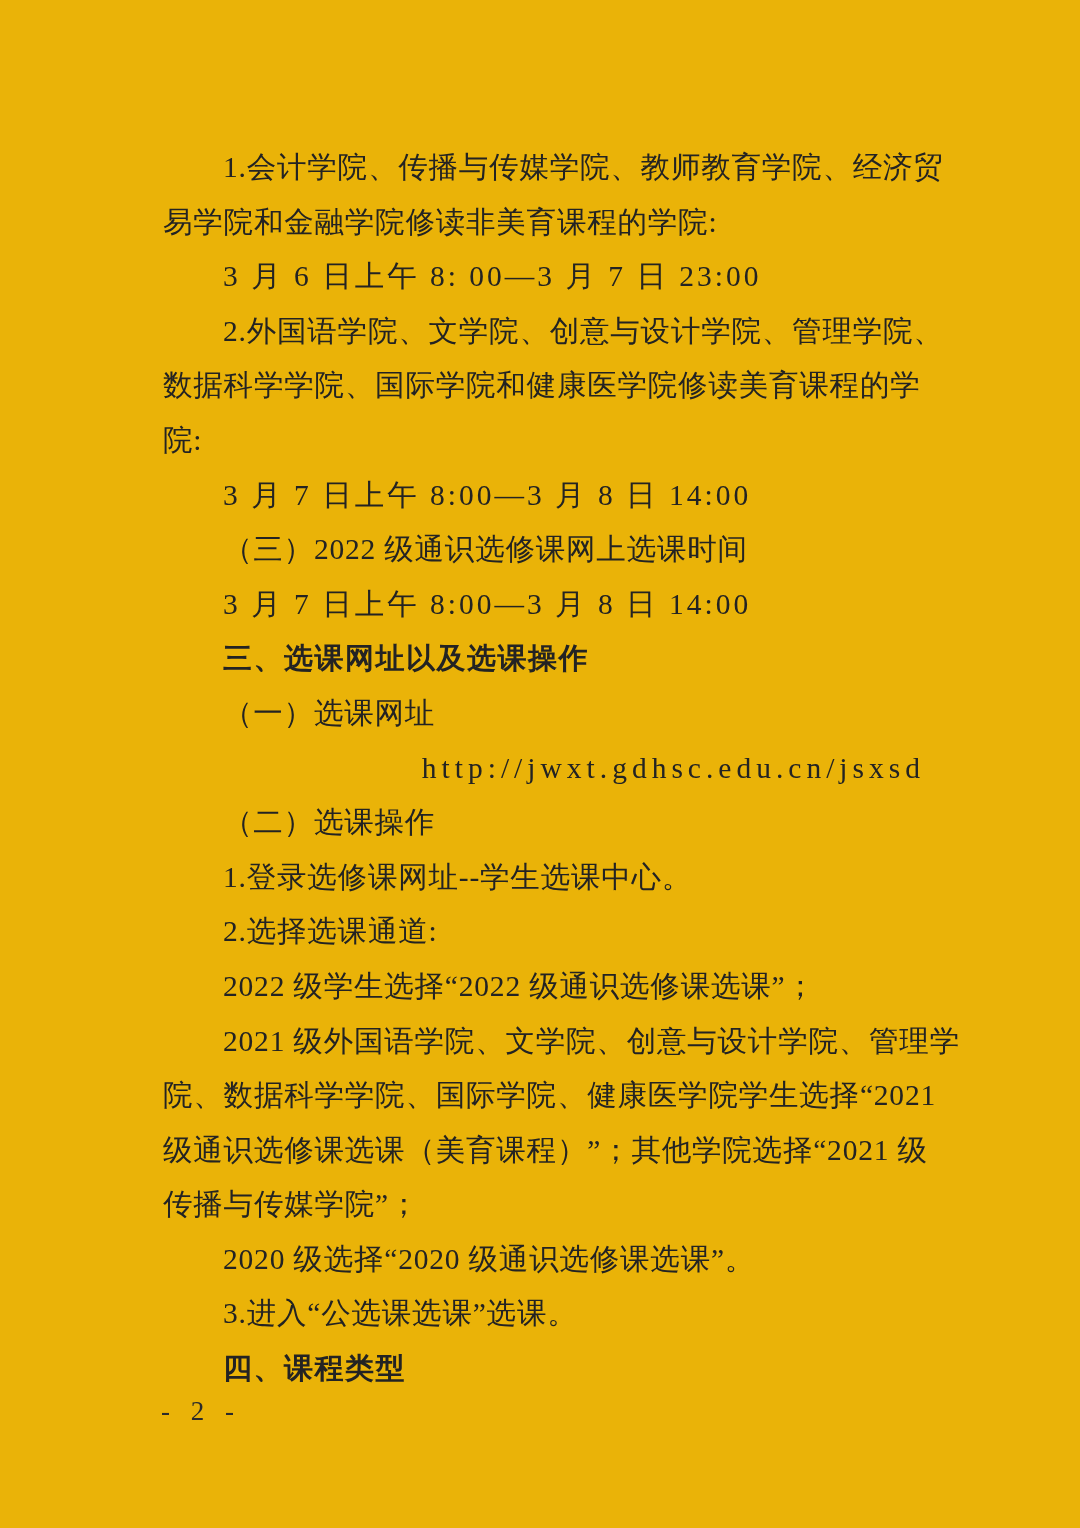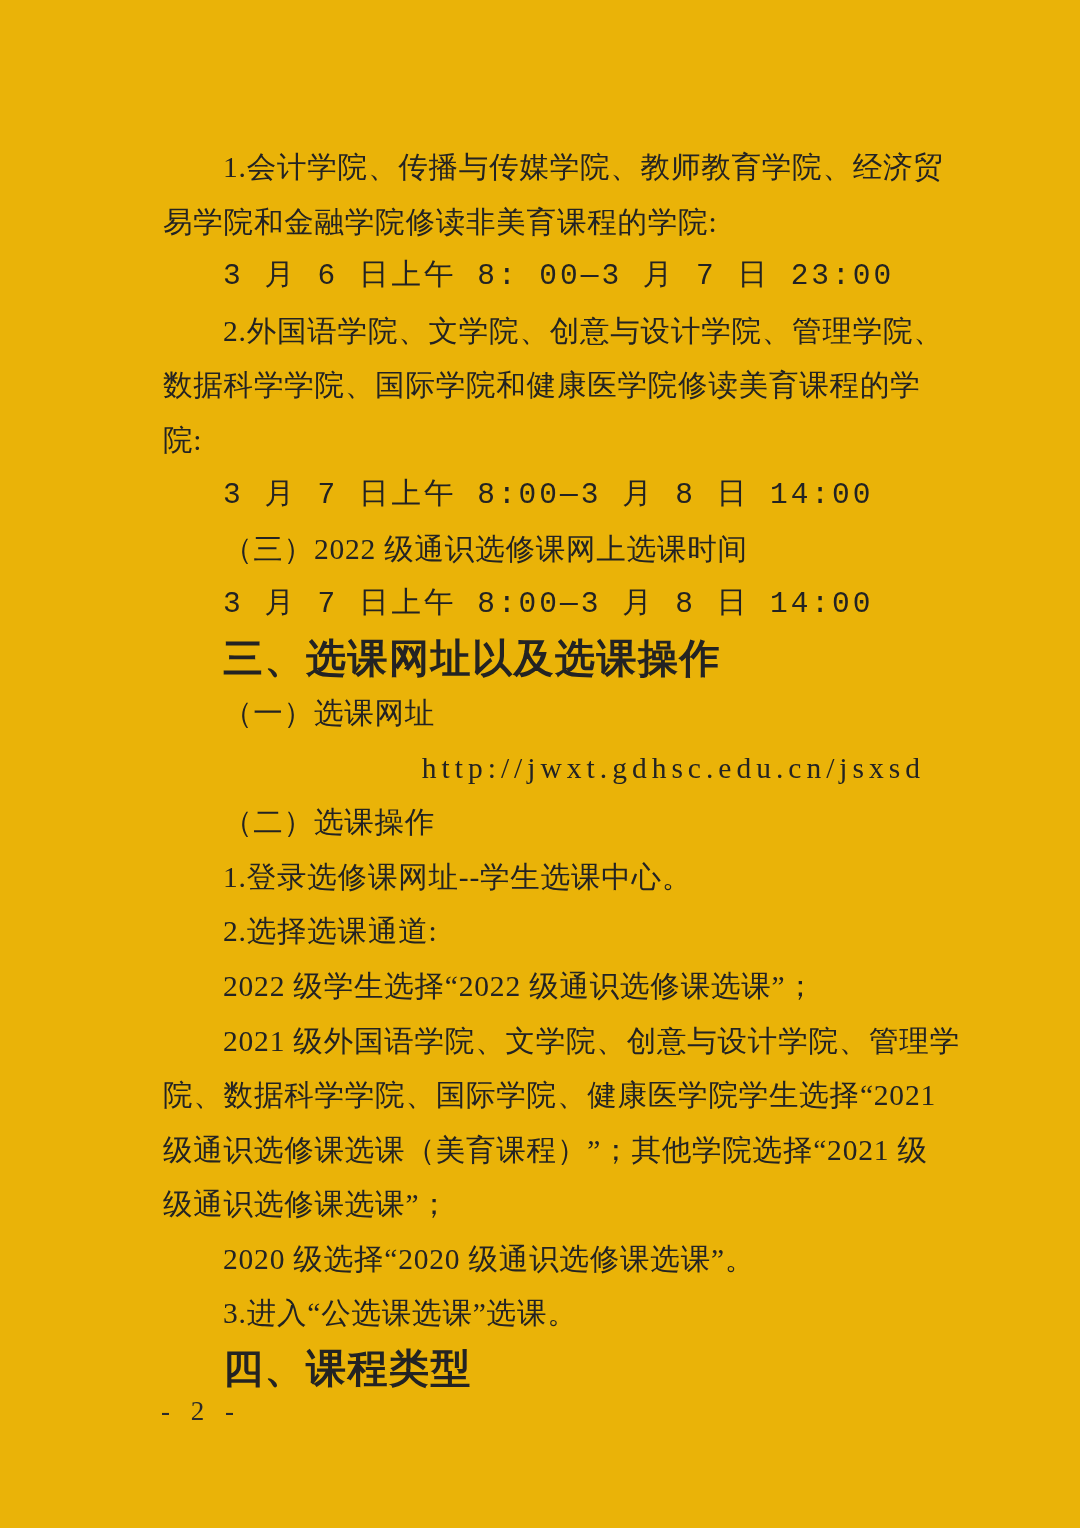--- a/index.html
+++ b/index.html
@@ -36,26 +36,25 @@
   .line {
     white-space: nowrap;
     height: 54.6px;
   }
   .indent {
     text-indent: 60px;
   }
   .heading {
     font-family: "Liberation Sans", "DejaVu Sans", sans-serif;
     font-weight: 700;
-    font-size: 40px;
+    font-size: 29px;
     letter-spacing: 1.5px;
   }
   .datetime {
     letter-spacing: 3px;
-    font-family: Liberation Mono, monospace;
   }
   .url {
     letter-spacing: 5px;
     text-align: right;
   }
   .footer {
     position: absolute;
     left: 161px;
     top: 1396px;
     font-size: 27px;
@@ -80,19 +79,19 @@
     <div class="line indent heading">三、选课网址以及选课操作</div>
     <div class="line indent">（一）选课网址</div>
     <div class="line indent url">http://jwxt.gdhsc.edu.cn/jsxsd</div>
     <div class="line indent">（二）选课操作</div>
     <div class="line indent">1.登录选修课网址--学生选课中心。</div>
     <div class="line indent">2.选择选课通道:</div>
     <div class="line indent">2022 级学生选择“2022 级通识选修课选课”；</div>
     <div class="line indent">2021 级外国语学院、文学院、创意与设计学院、管理学</div>
     <div class="line">院、数据科学学院、国际学院、健康医学院学生选择“2021</div>
     <div class="line">级通识选修课选课（美育课程）”；其他学院选择“2021 级</div>
-    <div class="line">级通识选修课选课”；</div>
+    <div class="line">传播与传媒学院”；</div>
     <div class="line indent">2020 级选择“2020 级通识选修课选课”。</div>
     <div class="line indent">3.进入“公选课选课”选课。</div>
     <div class="line indent heading">四、课程类型</div>
   </div>
   <div class="footer">- 2 -</div>
 </div>
 
 </body></html>

